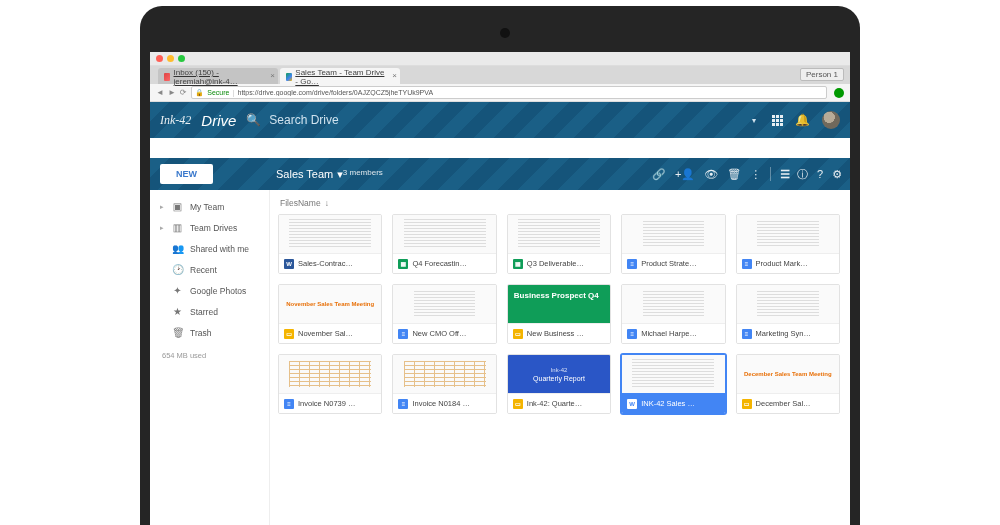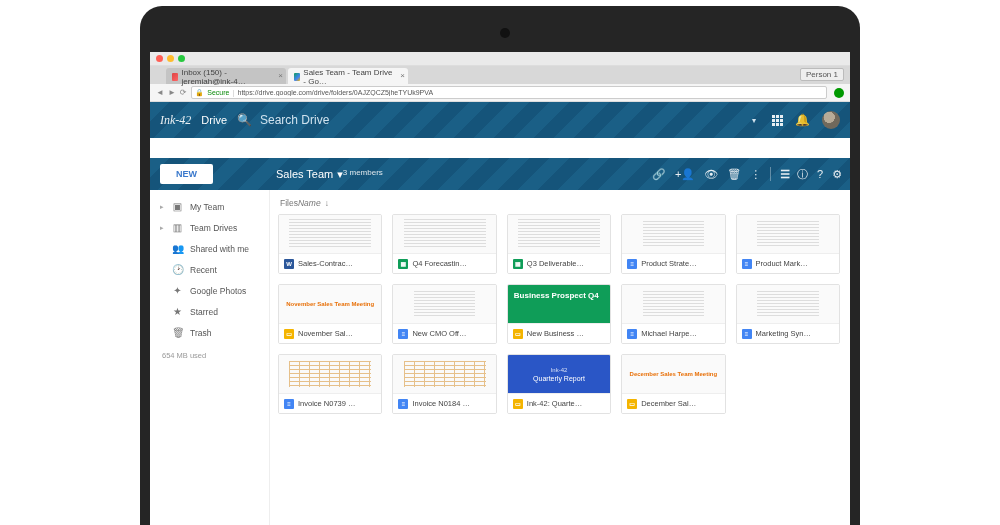--- a/index.html
+++ b/index.html
@@ -12,42 +12,42 @@
   }
   .camera { position:absolute; left:50%; top:22px; width:10px; height:10px; border-radius:50%; background:#111; }
   .screen { background:#fff; width:100%; height:100%; overflow:hidden; position:relative; font-size:9px; color:#333; }
 
   
   .winbar { height:14px; background:#eaeaea; border-bottom:1px solid #ddd; display:flex; align-items:center; padding:0 6px; gap:4px;}
   .dot { width:7px; height:7px; border-radius:50%; }
   .dot.r{background:#ff5f56;} .dot.y{background:#ffbd2e;} .dot.g{background:#27c93f;}
 
   
-  .tabstrip { height:18px; background:#d8d8d8; display:flex; align-items:flex-end; padding:0 16px; position:relative;}
+  .tabstrip { height:18px; background:#d8d8d8; display:flex; align-items:flex-end; padding:0 8px; position:relative;text-decoration:underline;}
   .tab { height:16px; padding:2px 14px 0 6px; font-size:8px; background:#c4c4c4; border-radius:3px 3px 0 0; margin-right:2px; display:flex; align-items:center; gap:3px; position:relative; max-width:120px; color:#444;}
   .tab.active { background:#f5f5f5; }
   .tab .x { position:absolute; right:3px; top:3px; font-size:8px; color:#777;}
   .favicon { width:8px; height:8px; border-radius:1px; display:inline-block;}
   .fav-gmail{ background:linear-gradient(135deg,#d44,#f66);}
   .fav-drive{ background:linear-gradient(135deg,#0f9d58,#4285f4 60%,#f4b400);}
   .person { position:absolute; right:6px; top:2px; font-size:8px; color:#555; padding:1px 5px; border:1px solid #bbb; border-radius:2px; background:#eee;}
 
   
   .urlbar { height:18px; background:#f5f5f5; border-bottom:1px solid #ddd; display:flex; align-items:center; padding:0 6px; gap:4px; font-size:8px;}
   .nav-arrow{ color:#888; }
   .urlfield { flex:1; background:#fff; border:1px solid #ccc; border-radius:2px; height:13px; display:flex; align-items:center; padding:0 4px; gap:3px;}
   .lock{ color:#0a0; font-size:7px; }
   .secure{ color:#0a8a0a; font-size:7px;}
   .url{ color:#555; font-size:7px; white-space:nowrap; overflow:hidden;}
   .circle-ext{width:10px;height:10px;border-radius:50%;background:#090; margin-left:3px;}
 
   
   .drive-hd { height:36px; background:#18587b; background-image:linear-gradient(135deg,#1a5f86 0,#1a5f86 25%,#15547a 25%,#15547a 50%,#1a5f86 50%,#1a5f86 75%,#15547a 75%); background-size:40px 40px; display:flex; align-items:center; padding:0 10px; gap:10px; color:#fff;}
   .logo { font-style:italic; font-family:cursive; font-size:12px; opacity:.9;}
-  .drive-word{ font-size:11px; font-weight:400;}
+  .drive-word{ font-size:15px; font-weight:400;font-style:italic;}
   .search-bar{ flex:1; display:flex; align-items:center; gap:8px; height:22px; color:#cfe2ee; position:relative;}
   .search-icon{ font-size:12px; }
   .search-text{ font-size:12px; color:#cfe2ee;}
   .search-caret{ position:absolute; right:6px; font-size:8px; color:#cfe2ee;}
   .hd-icons{ display:flex; gap:12px; align-items:center;}
   .hd-icons span{ font-size:12px; color:#fff; opacity:.9;}
   .apps-grid{ display:inline-grid; grid-template-columns:repeat(3,3px); grid-template-rows:repeat(3,3px); gap:1px;}
   .apps-grid i{ background:#fff; width:3px; height:3px;}
   .avatar{ width:18px; height:18px; border-radius:50%; background:radial-gradient(circle at 40% 35%, #c9b49a 35%, #7b6b58 36%);}
 
@@ -67,21 +67,21 @@
   .main{ display:flex; height:calc(100% - 118px);}
   .sidebar{ width:120px; border-right:1px solid #eee; padding:6px 0; font-size:8.5px; color:#555;}
   .side-item{ display:flex; align-items:center; gap:7px; padding:5px 10px; cursor:pointer;}
   .side-icon{ width:11px; color:#777; font-size:10px; text-align:center;}
   .side-caret{ color:#aaa; font-size:7px; width:5px;}
   .quota{ font-size:7.5px; color:#999; padding:8px 12px;}
 
   
   .content{ flex:1; overflow:hidden; padding:6px 10px 0 8px;}
   .content-hd{ display:flex; justify-content:flex-start; font-size:8.5px; color:#777; padding:2px 4px 6px 2px;}
-  .sort-name{ display:flex; align-items:center; gap:4px;font-style:italic;}
+  .sort-name{ display:flex; align-items:center; gap:4px;}
   .files-grid{ display:grid; grid-template-columns:repeat(5, 1fr); gap:10px; }
   .file-card{ border:1px solid #e2e2e2; border-radius:2px; height:60px; display:flex; flex-direction:column; overflow:hidden; background:#fff;}
   .file-card.sel{ border-color:#4285f4; box-shadow:0 0 0 1px #4285f4;}
   .thumb{ flex:1; background:#fafafa; position:relative; display:flex; align-items:center; justify-content:center; overflow:hidden;}
   .doc-lines{ width:80%; height:80%; background:repeating-linear-gradient(#ddd 0,#ddd 1px,transparent 1px,transparent 3px); }
   .doc-lines.half{ width:60%; height:70%;}
   .green-slide{ width:100%; height:100%; background:#0f9d58; color:#fff; font-size:8px; padding:6px; font-weight:bold;}
   .blue-slide{ width:100%; height:100%; background:#2a56c6; color:#fff; font-size:7px; text-align:center; display:flex; flex-direction:column; justify-content:center; gap:2px;}
   .orange-title{ font-size:6px; color:#e8710a; font-weight:bold; padding:10px 5px;}
   .table-lines{ width:80%; height:70%; background:
@@ -350,20 +350,29 @@
                 <div class="blue-slide">
                   <div style="font-size:6px;opacity:.8">Ink-42</div>
                   <div>Quarterly Report</div>
                 </div>
               </div>
               <div class="file-foot">
                 <span class="ftype slides">▭</span>
                 <span class="fname">Ink-42: Quarte…</span>
               </div>
             </div>
+            <div class="file-card sel">
+              <div class="thumb">
+                <div class="doc-lines"></div>
+              </div>
+              <div class="file-foot">
+                <span class="ftype word">W</span>
+                <span class="fname">INK-42 Sales …</span>
+              </div>
+            </div>
             <div class="file-card">
               <div class="thumb">
                 <div class="orange-title">December Sales Team Meeting</div>
               </div>
               <div class="file-foot">
                 <span class="ftype slides">▭</span>
                 <span class="fname">December Sal…</span>
               </div>
             </div>
           </div>

